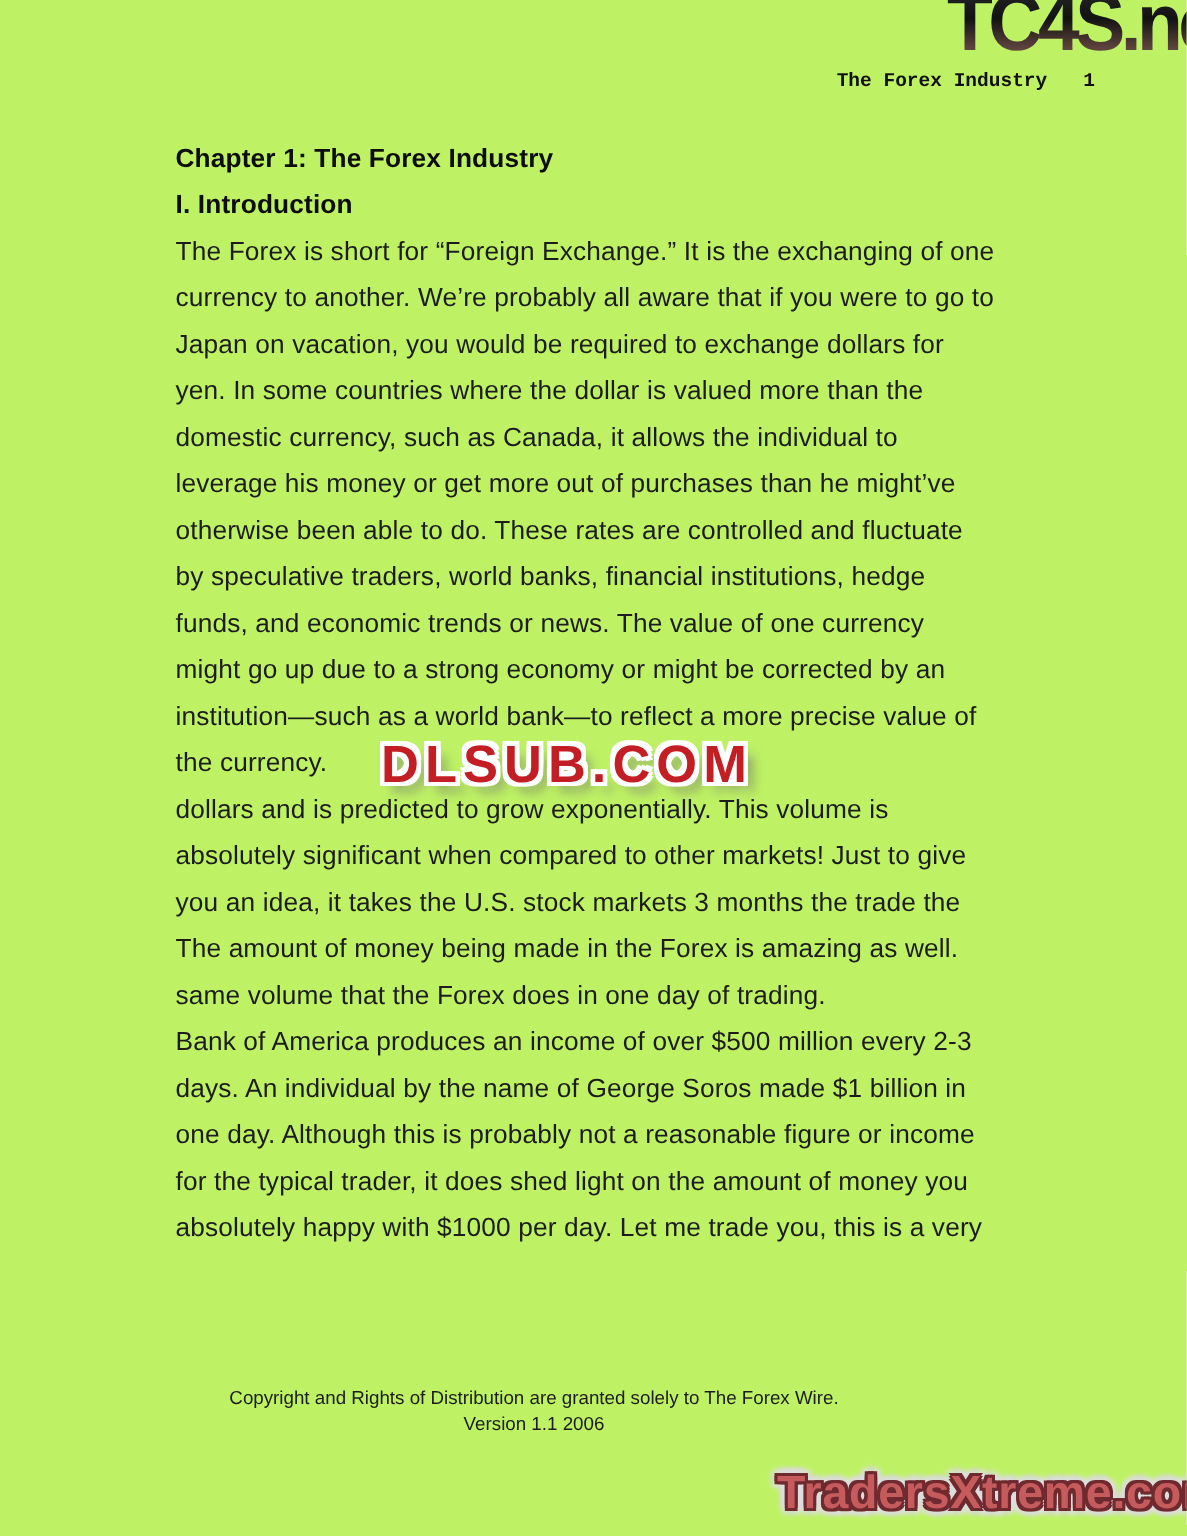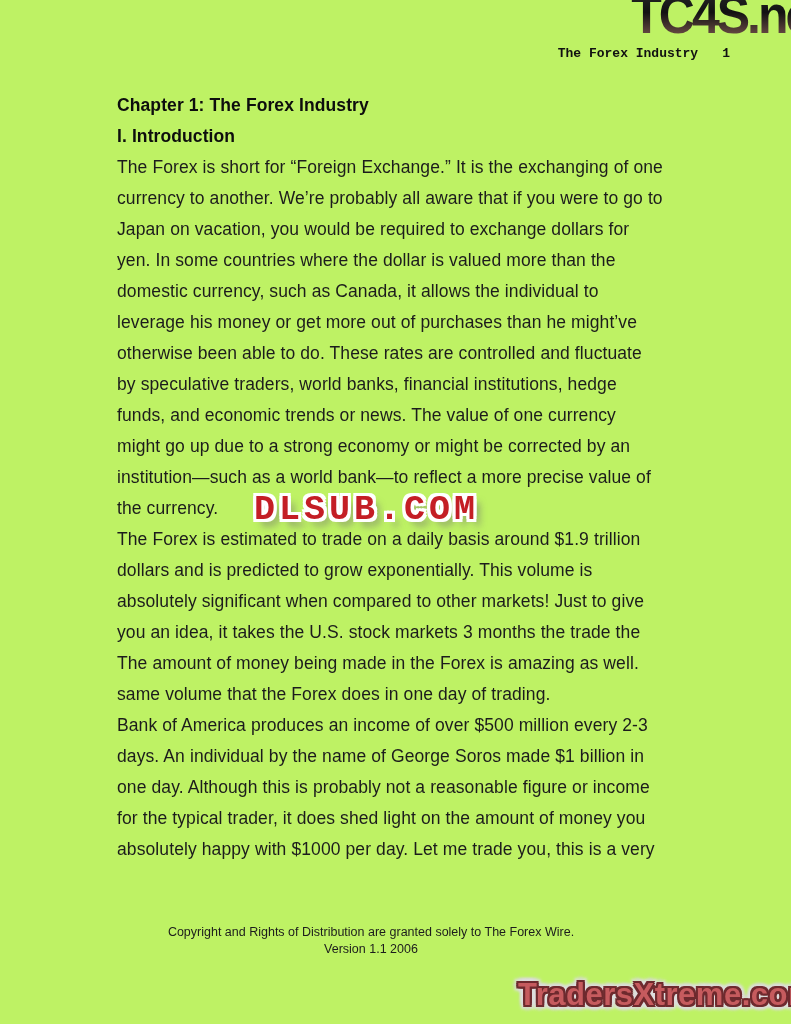--- a/index.html
+++ b/index.html
@@ -66,21 +66,21 @@
     white-space: nowrap;
     color: #1c1c1c;
   }
   .line.heading { font-weight: bold; color: #0d0d0d; }
 
   
   .watermark {
     position: absolute;
     left: 254px;
     top: 488px;
-    font-family: Liberation Mono, monospace;
+    font-family: Liberation Sans, sans-serif;
     font-weight: bold;
     font-size: 35px;
     line-height: 44px;
     letter-spacing: 4px;
     color: #c41e25;
     white-space: nowrap;
     text-shadow:
       -3px -3px 0 #ffffff, 3px -3px 0 #ffffff,
       -3px  3px 0 #ffffff, 3px  3px 0 #ffffff,
       -3px  0   0 #ffffff, 3px  0   0 #ffffff,
@@ -91,21 +91,20 @@
   
   .footer {
     position: absolute;
     top: 924px;
     left: 0;
     width: 712px;
     text-align: center;
     font-size: 12.5px;
     line-height: 16.5px;
     color: #1c1c1c;
-    margin-left: 15px;
   }
 
   
   .banner {
     position: absolute;
     top: 977px;
     right: 10px;
     font-family: Liberation Sans, sans-serif;
     font-weight: 900;
     font-size: 31px;
@@ -143,21 +142,20 @@
     <div class="line">Japan on vacation, you would be required to exchange dollars for</div>
     <div class="line">yen. In some countries where the dollar is valued more than the</div>
     <div class="line">domestic currency, such as Canada, it allows the individual to</div>
     <div class="line">leverage his money or get more out of purchases than he might’ve</div>
     <div class="line">otherwise been able to do. These rates are controlled and fluctuate</div>
     <div class="line">by speculative traders, world banks, financial institutions, hedge</div>
     <div class="line">funds, and economic trends or news. The value of one currency</div>
     <div class="line">might go up due to a strong economy or might be corrected by an</div>
     <div class="line">institution—such as a world bank—to reflect a more precise value of</div>
     <div class="line">the currency.</div>
-    <div class="line">The Forex is estimated to trade on a daily basis around $1.9 trillion</div>
     <div class="line">dollars and is predicted to grow exponentially. This volume is</div>
     <div class="line">absolutely significant when compared to other markets! Just to give</div>
     <div class="line">you an idea, it takes the U.S. stock markets 3 months the trade the</div>
     <div class="line">The amount of money being made in the Forex is amazing as well.</div>
     <div class="line">same volume that the Forex does in one day of trading.</div>
     <div class="line">Bank of America produces an income of over $500 million every 2-3</div>
     <div class="line">days. An individual by the name of George Soros made $1 billion in</div>
     <div class="line">one day. Although this is probably not a reasonable figure or income</div>
     <div class="line">for the typical trader, it does shed light on the amount of money you</div>
     <div class="line">absolutely happy with $1000 per day. Let me trade you, this is a very</div>

